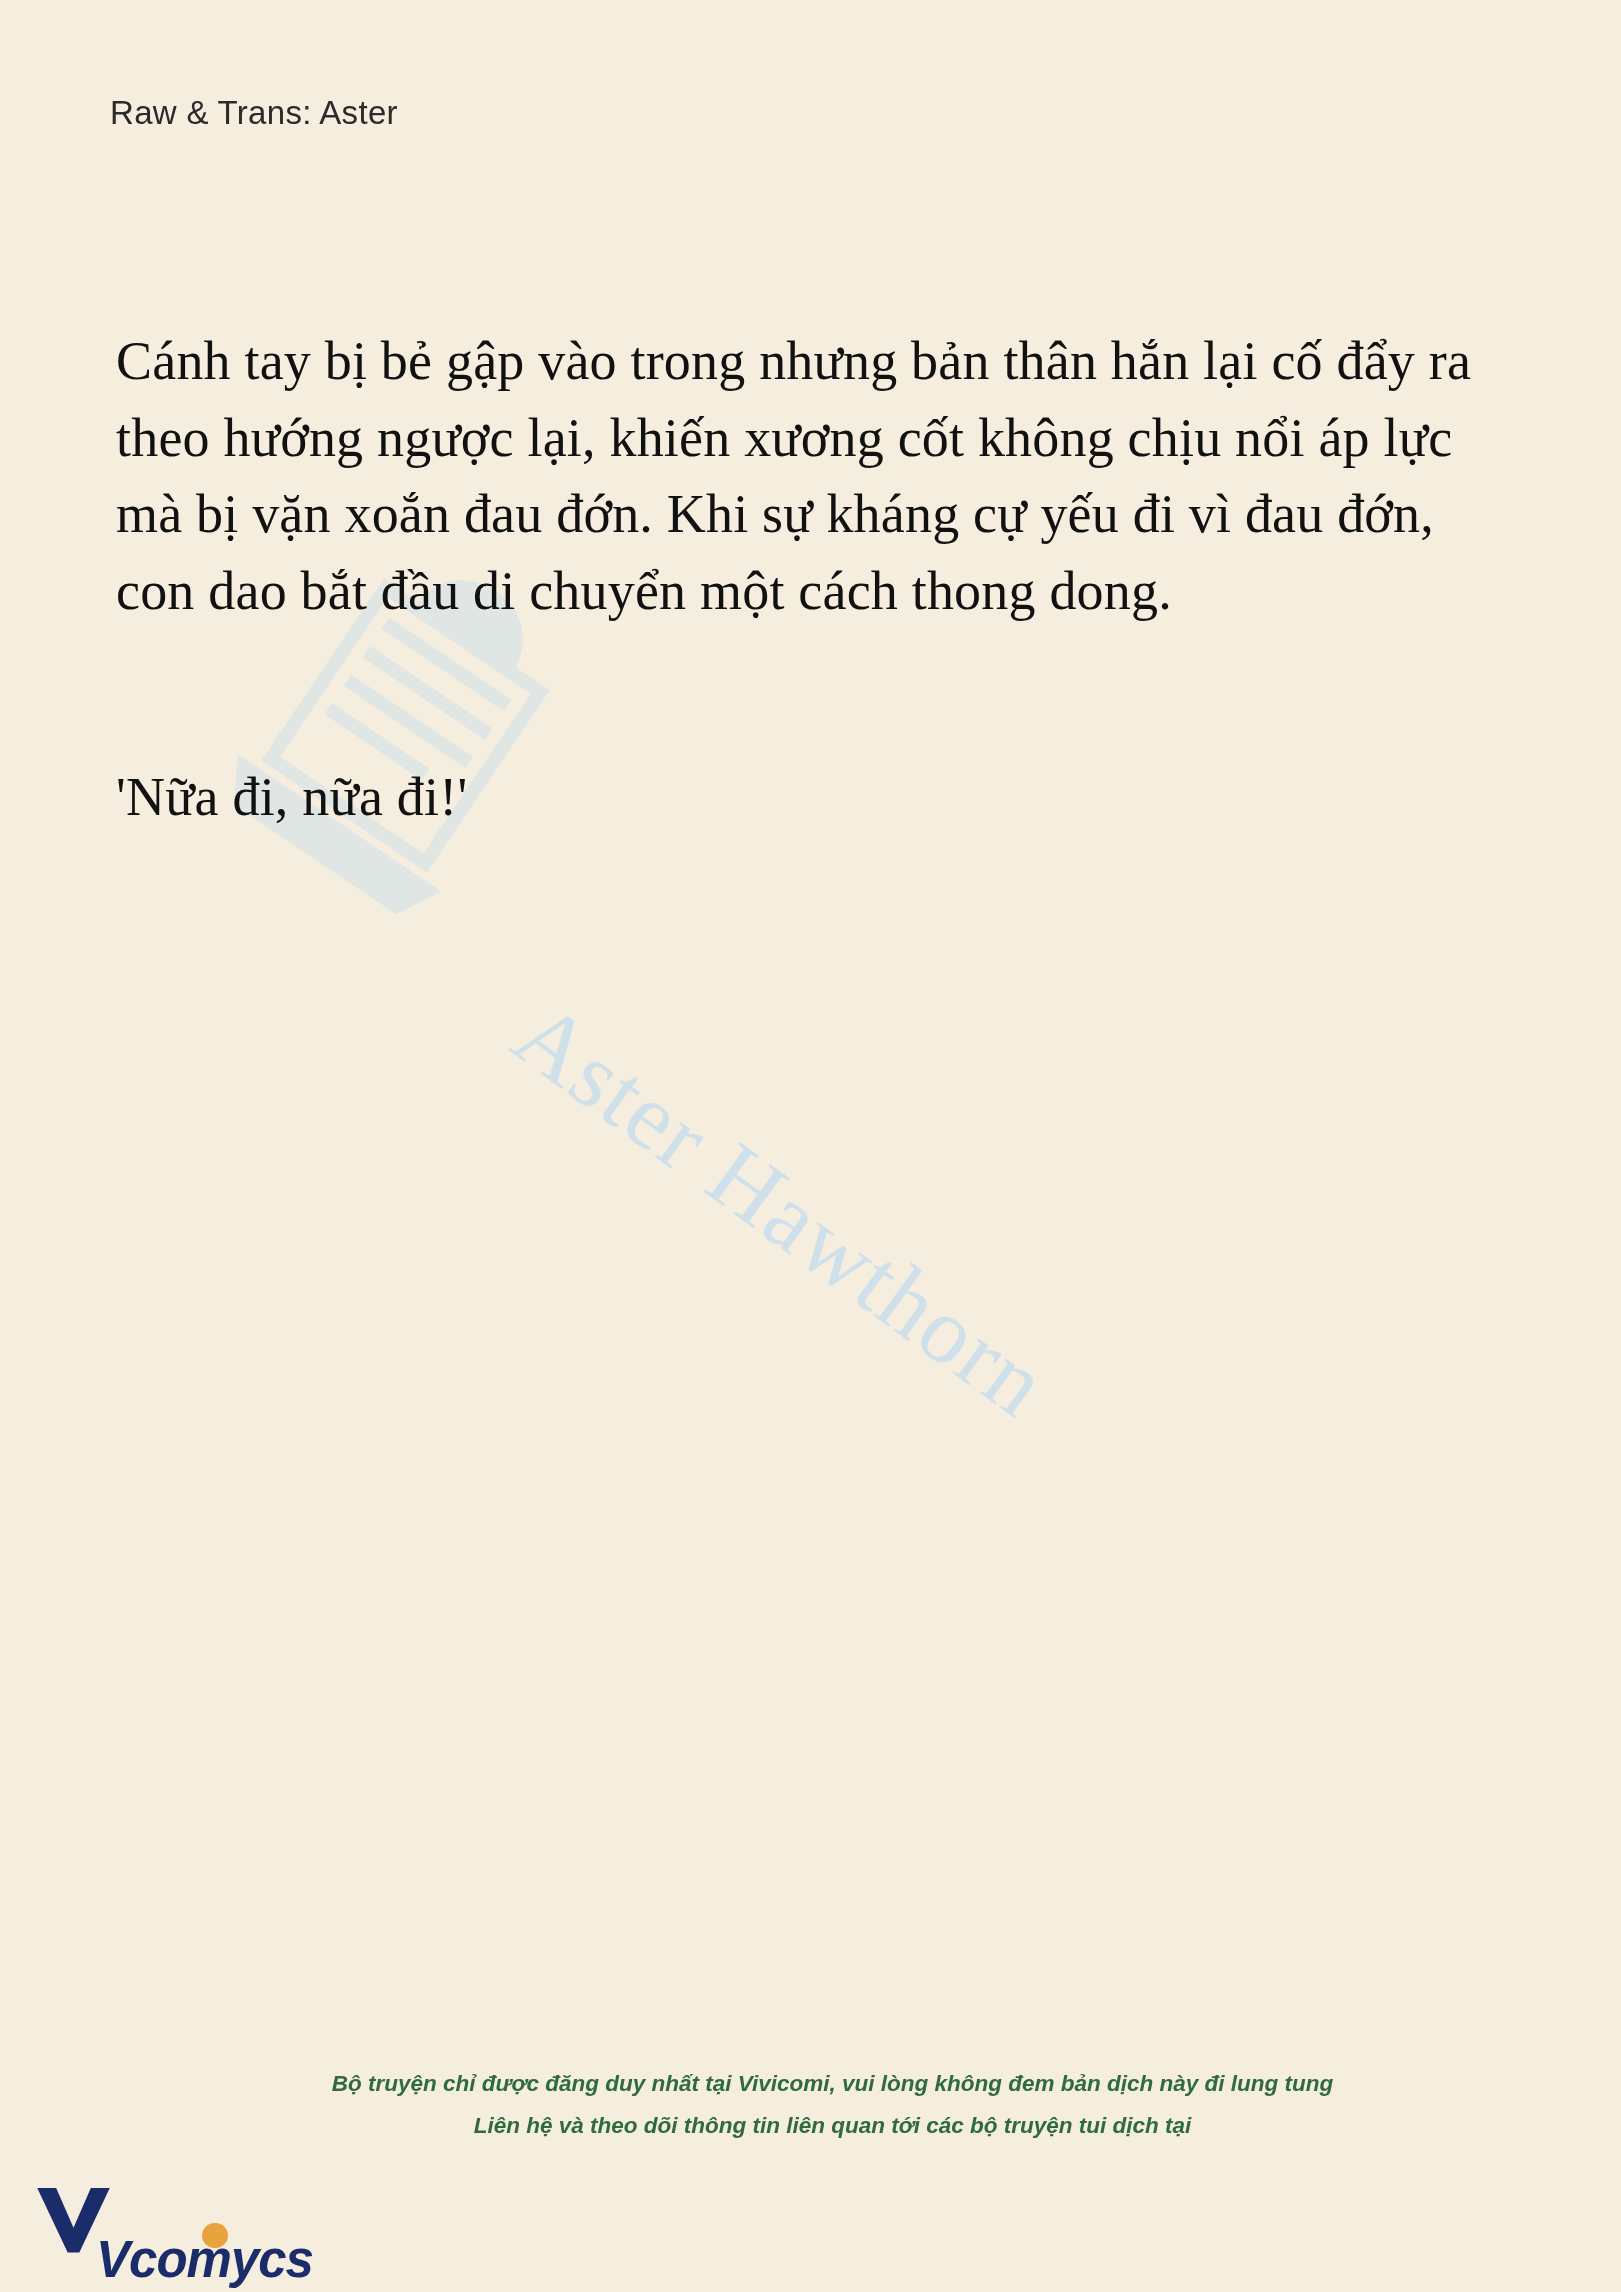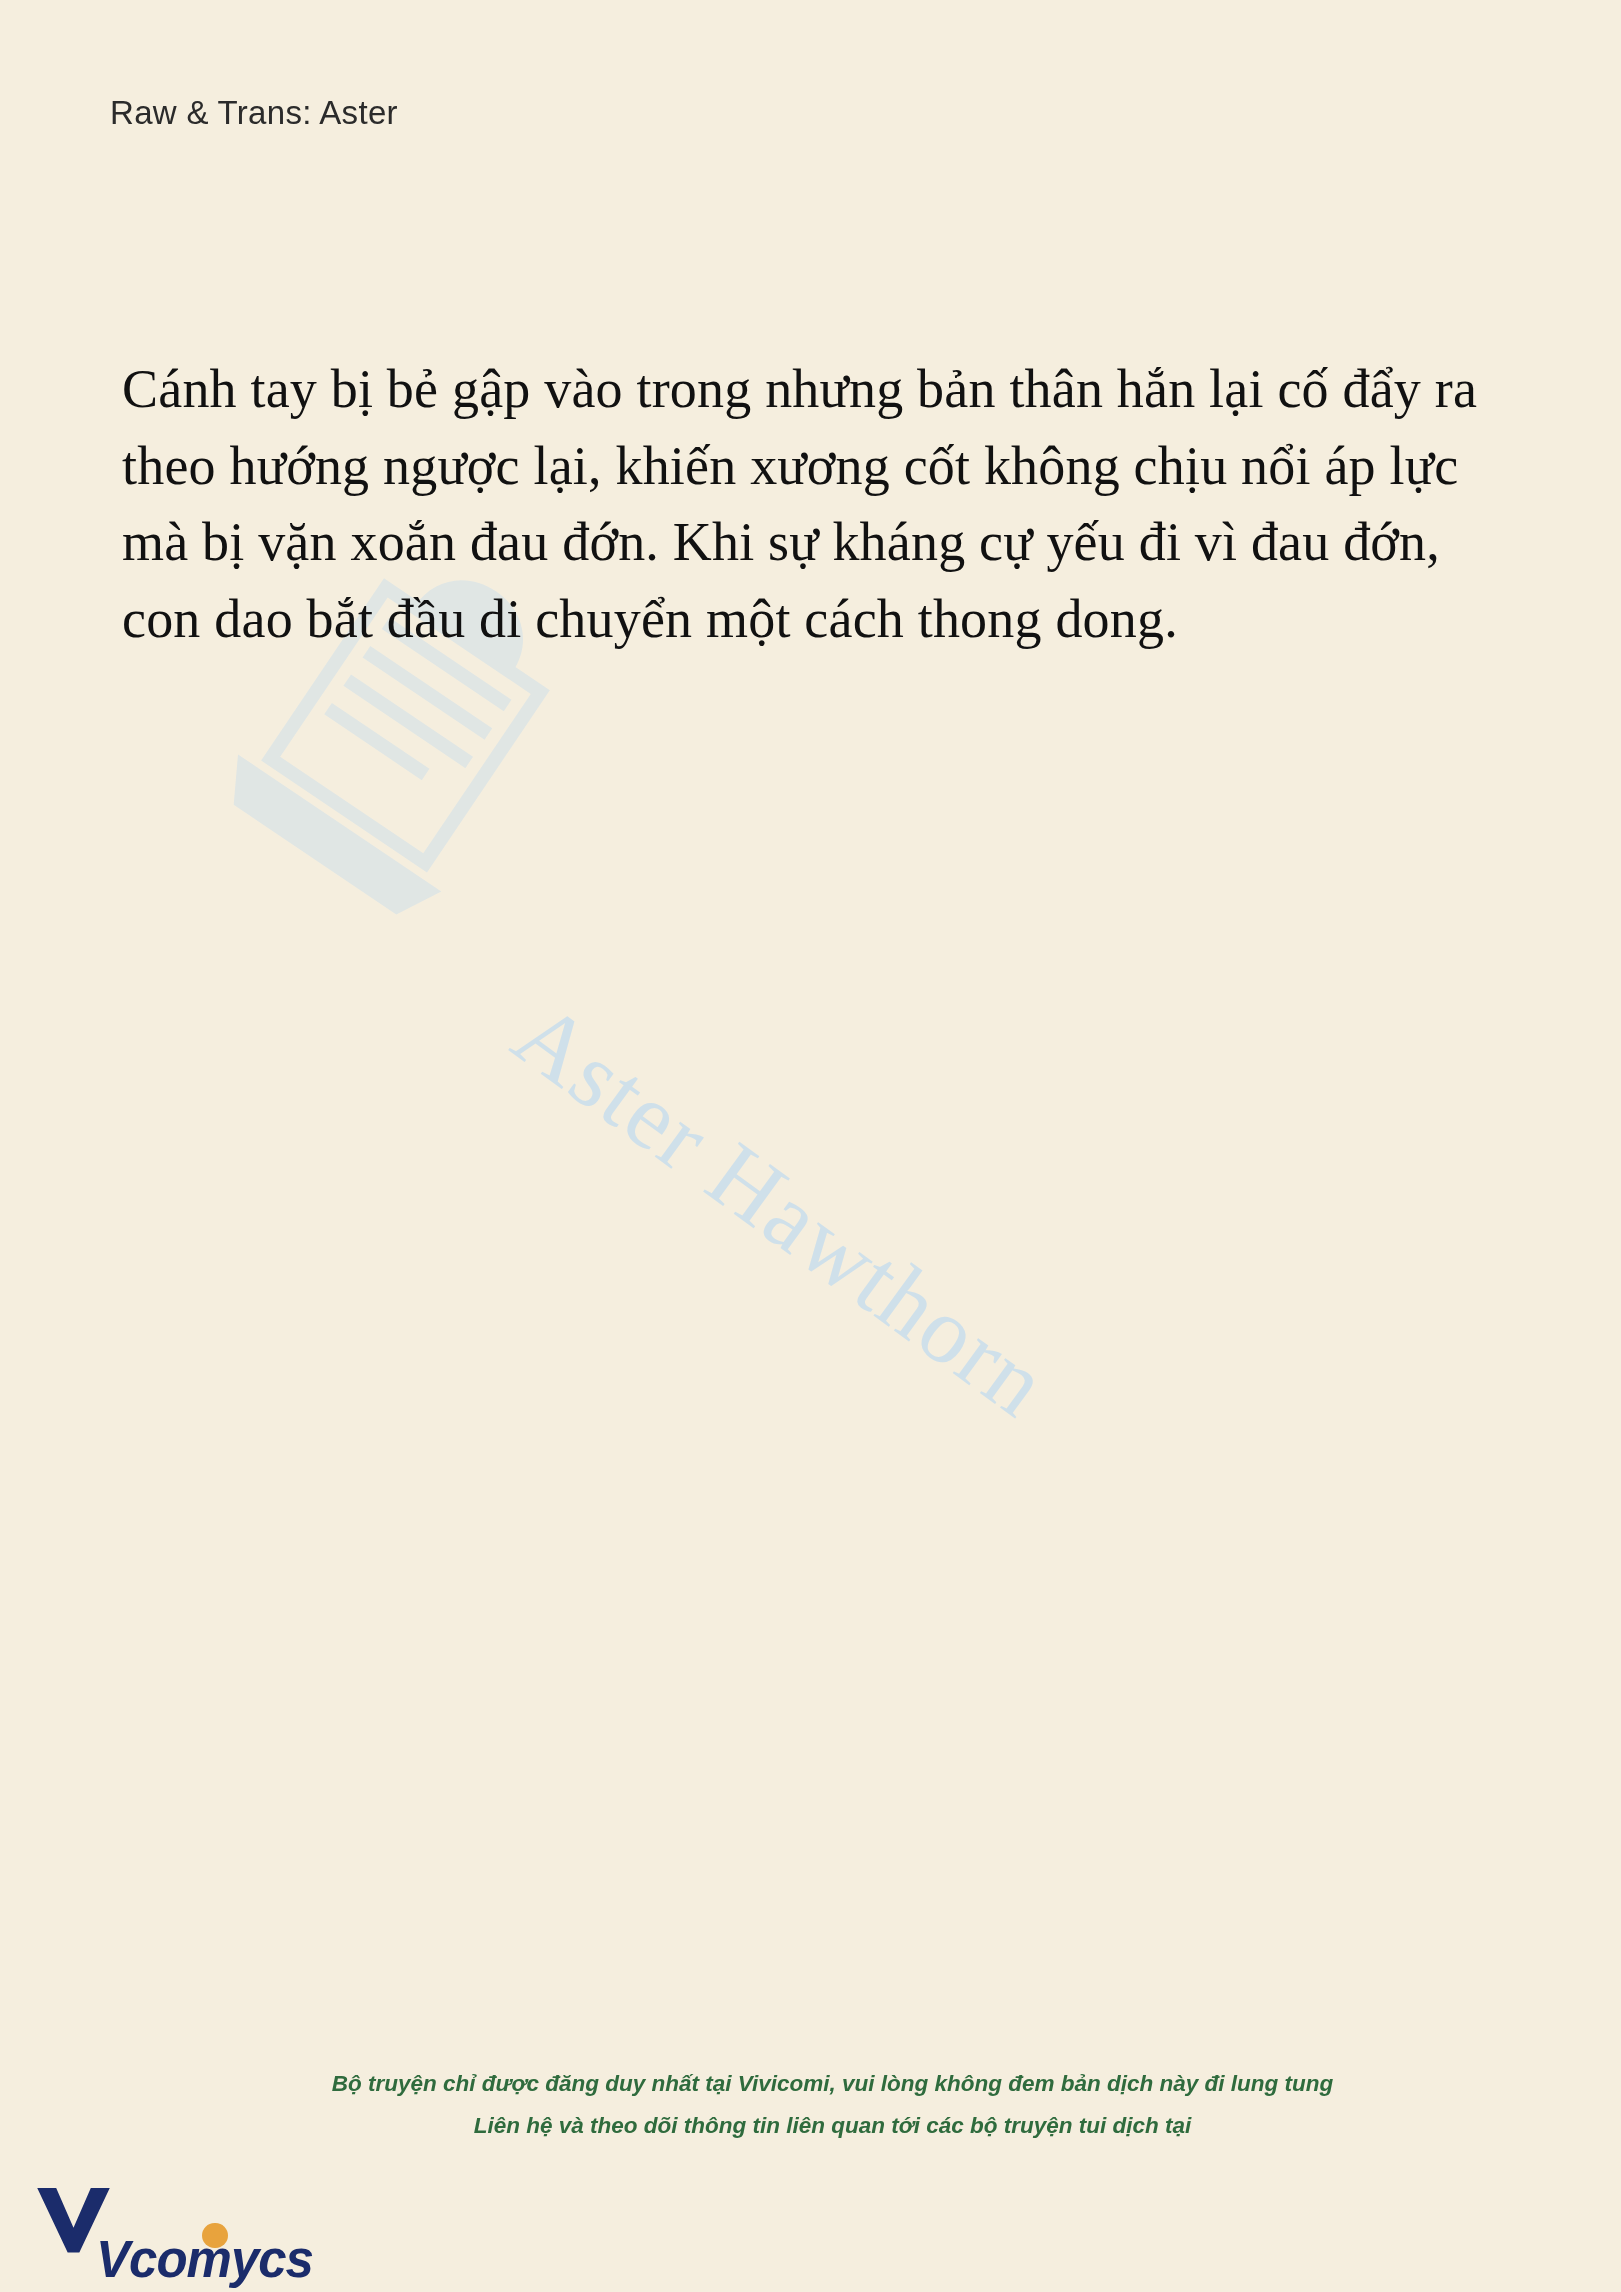--- a/index.html
+++ b/index.html
@@ -58,24 +58,23 @@
   .wm-logo {
     position: absolute;
     left: 0px;
     top: 0px;
     opacity: 0.55;
   }
 
   
   .content {
     position: absolute;
-    left: 122px;
+    left: 116px;
     top: 323px;
     width: 1402px;
-    margin-top: 28px;
   }
   .para {
     font-size: 54px;
     line-height: 1.42;
     color: #111111;
     margin: 0 0 74px 0;
     max-width: 1382px;
     letter-spacing: 0.2px;
   }
   .para.gap-large {
@@ -160,20 +159,21 @@
         <path d="M80 255 L200 255"></path>
         <path d="M155 60 C120 60 95 85 95 118 L215 118 C215 85 190 60 155 60 Z" fill="#cfe0ea" stroke="none"></path>
         <path d="M30 345 L280 345 L255 390 L55 390 Z" fill="#cfe0ea" stroke="none"></path>
       </g>
     </svg>
     <div class="wm-text">Aster Hawthorn</div>
   </div>
 
   <div class="content">
     <p class="para gap-large">Cánh tay bị bẻ gập vào trong nhưng bản thân hắn lại cố đẩy ra theo hướng ngược lại, khiến xương cốt không chịu nổi áp lực mà bị vặn xoắn đau đớn. Khi sự kháng cự yếu đi vì đau đớn, con dao bắt đầu di chuyển một cách thong dong.</p>
+    <p class="para quote">'Nữa đi, nữa đi!'</p>
   </div>
 
   <div class="footer">
     <div>Bộ truyện chỉ được đăng duy nhất tại Vivicomi, vui lòng không đem bản dịch này đi lung tung</div>
     <div>Liên hệ và theo dõi thông tin liên quan tới các bộ truyện tui dịch tại</div>
   </div>
 
   <div class="brand">
     <div class="vshape"></div>
     <div class="word">Vcomycs</div>

